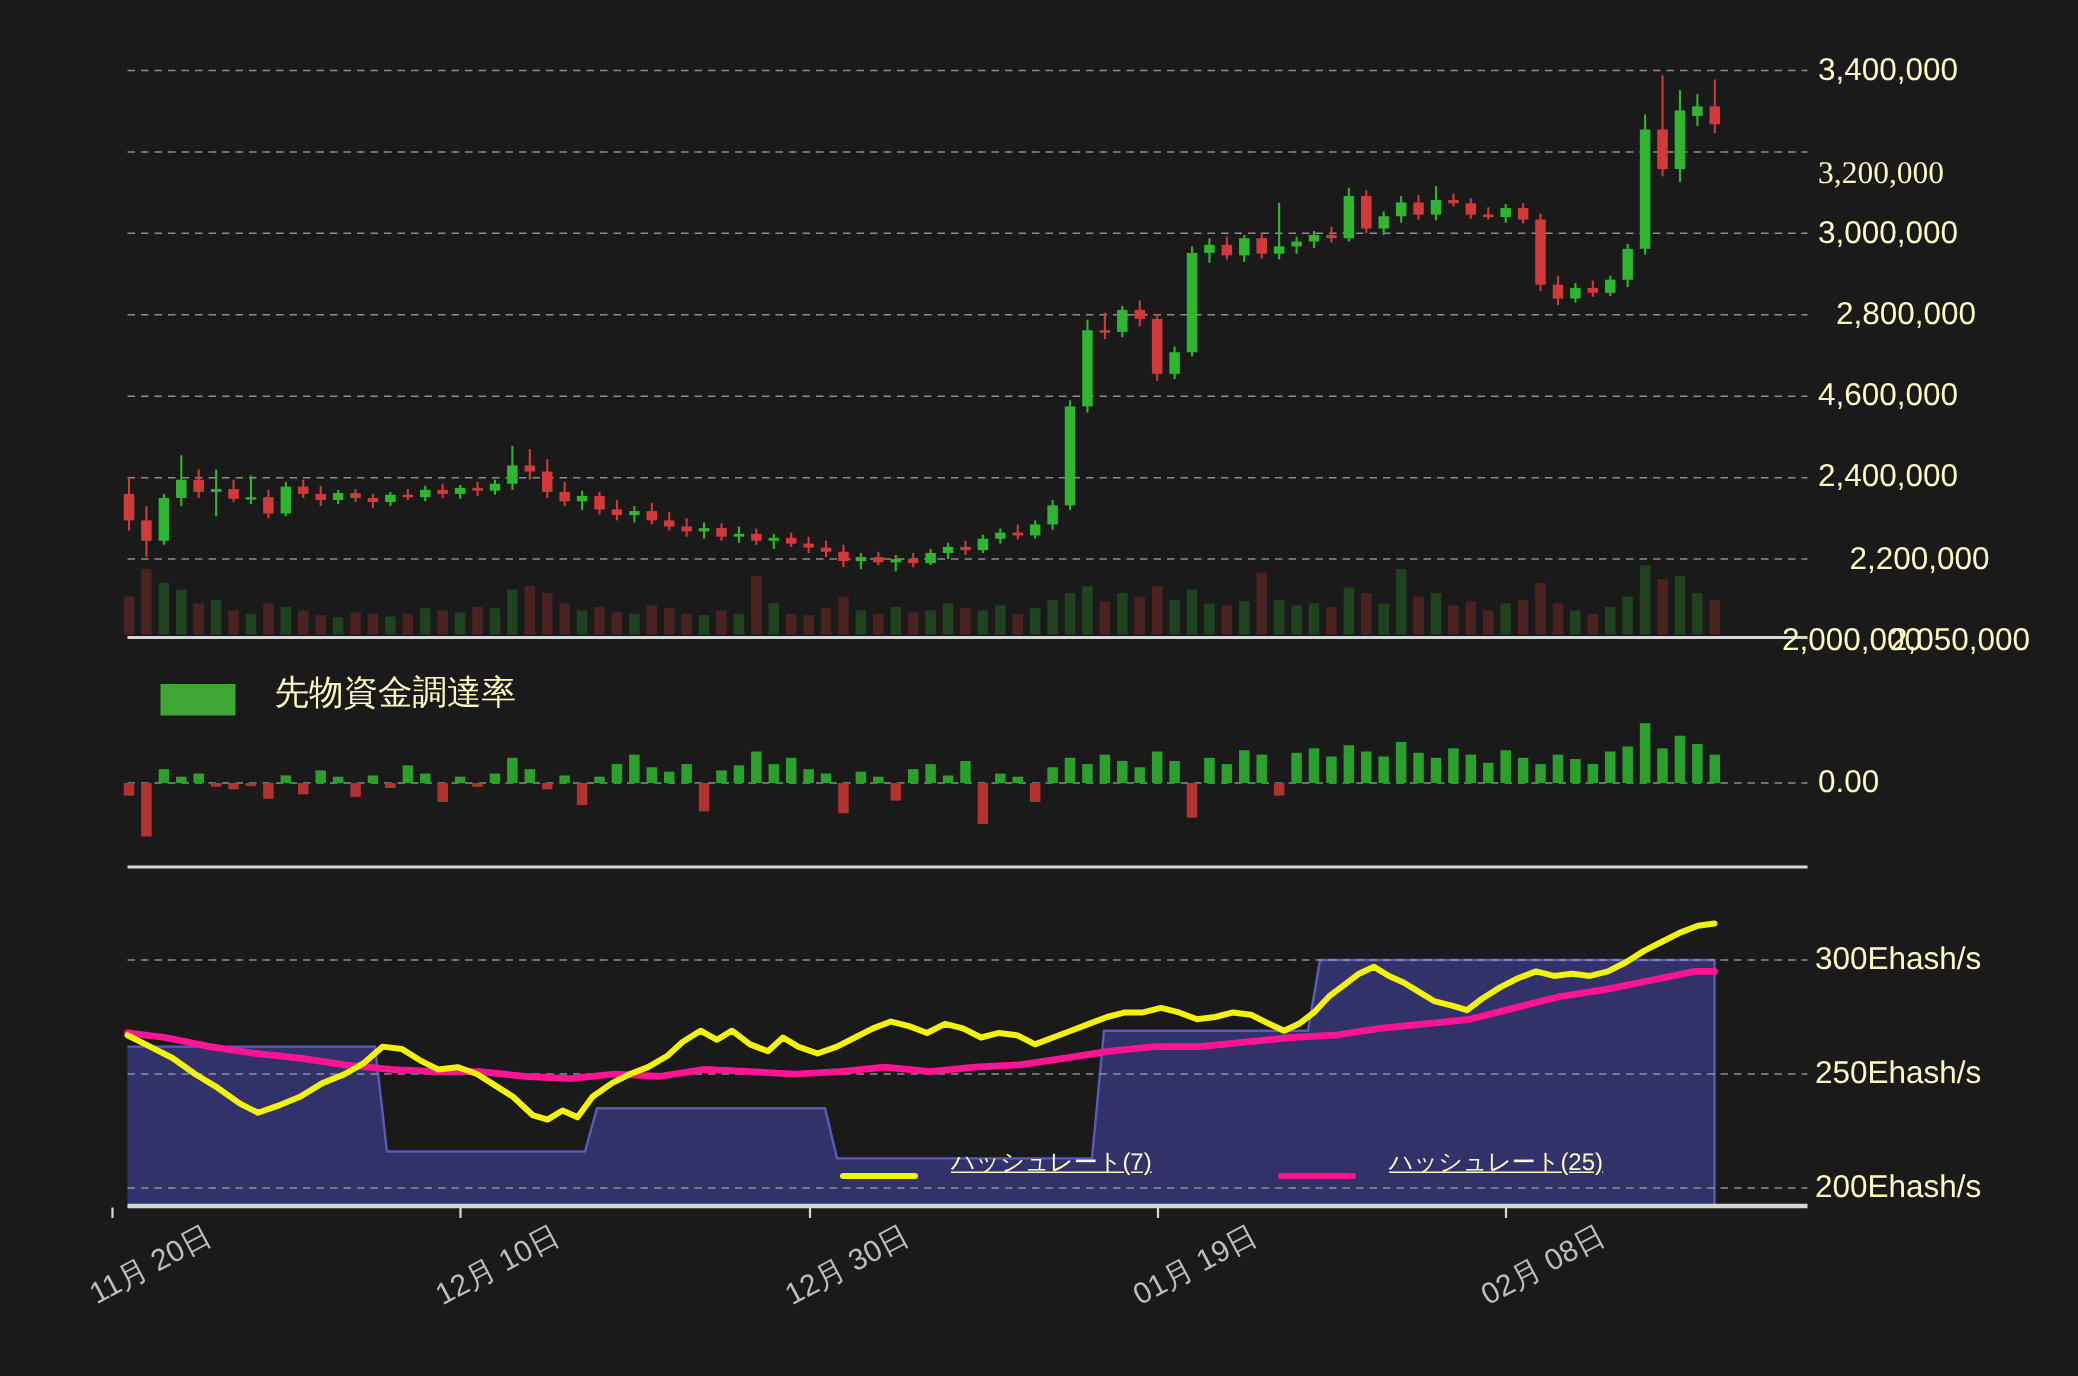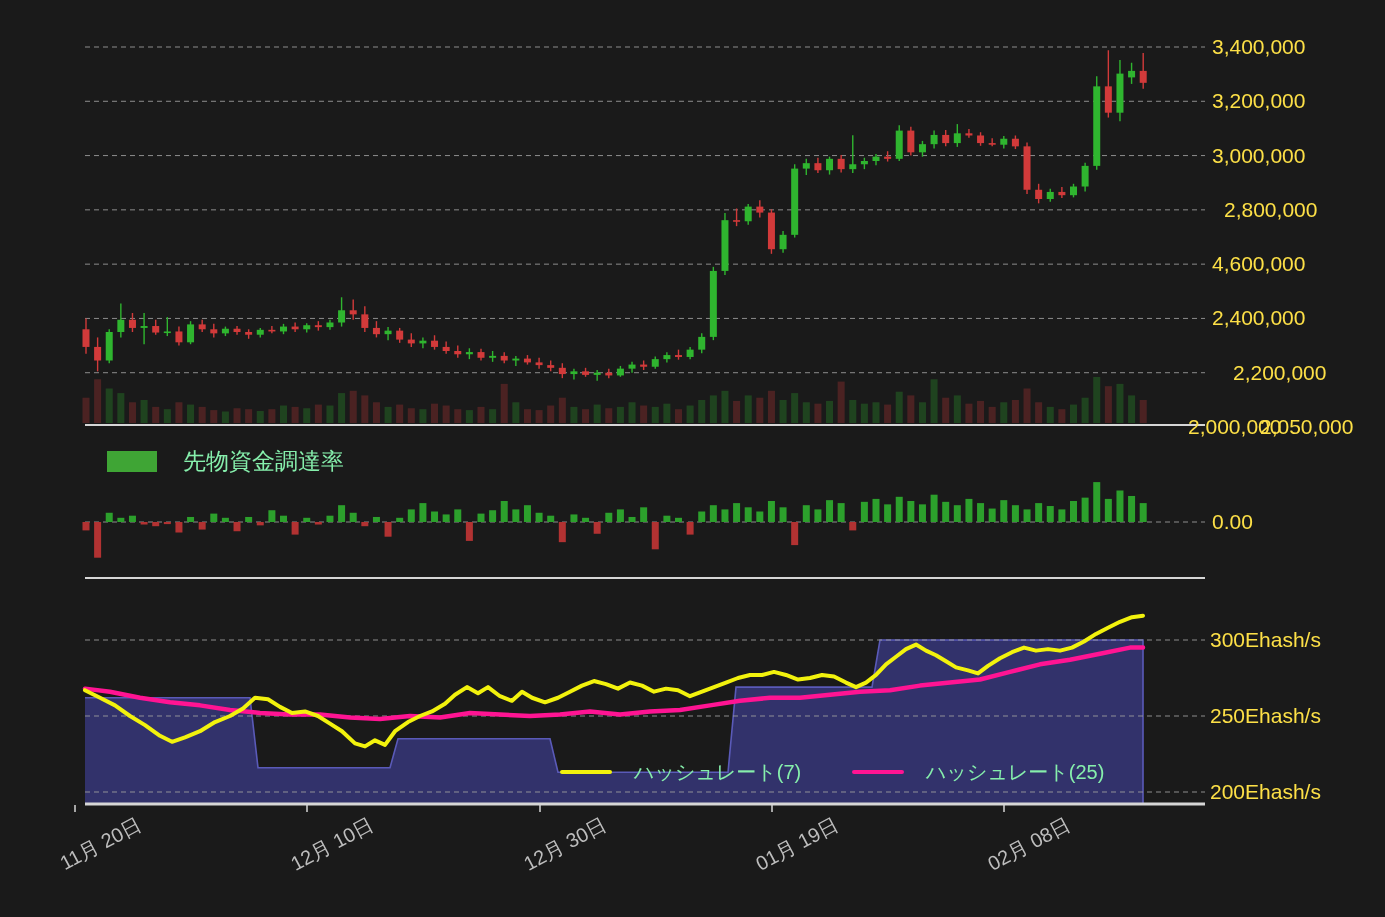--- a/index.html
+++ b/index.html
@@ -1,28 +1,28 @@
 <!DOCTYPE html>
 <html><head>
 <meta charset="utf-8">
 <style>
   html,body{margin:0;padding:0;background:#1a1a1a;}
   #chart-root{
     position:relative;width:1385px;height:917px;background:#1a1a1a;overflow:hidden;
     font-family:"Liberation Sans","DejaVu Sans",sans-serif;
   }
   #chart-svg{position:absolute;left:0;top:0;}
-  .axis-label{position:absolute;color:#fde047;font-size:21px;line-height:1;white-space:nowrap;}
+  .axis-label{position:absolute;color:#fef9c3;font-size:21px;line-height:1;white-space:nowrap;}
   .x-label{
     position:absolute;width:130px;text-align:right;font-size:20px;color:#bdbdbd;
     transform:rotate(-28deg);transform-origin:100% 0;white-space:nowrap;line-height:1;
   }
-  .legend-row{position:absolute;display:flex;align-items:center;color:#86efac;white-space:nowrap;}
+  .legend-row{position:absolute;display:flex;align-items:flex-end;color:#fef9c3;white-space:nowrap;}
   .legend-row .lbl{font-size:23px;}
-  .legend-row .lbl-sm{font-size:20px;}
+  .legend-row .lbl-sm{font-size:16px;text-decoration:underline;}
   .swatch-rect{width:50px;height:21px;margin-right:26px;}
   .swatch-line{width:50px;height:3px;margin-right:26px;}
   .swatch-thickline{width:52px;height:4px;margin-right:22px;border-radius:2px;}
 </style>
 </head>
 <body>
 
 <div id="chart-root">
   <svg id="chart-svg" width="1385" height="917">
       <line x1="85" y1="47" x2="1205" y2="47" stroke="#a0a0a0" stroke-width="1" stroke-dasharray="5 4" opacity="0.85"></line>
@@ -427,21 +427,21 @@
   <div class="legend-row" style="left:560px;top:758px;height:28px;">
     <div class="swatch-thickline" style="background: rgb(242, 242, 13);"></div>
     <div class="lbl-sm">ハッシュレート(7)</div>
   </div>
 
   <div class="legend-row" style="left:852px;top:758px;height:28px;">
     <div class="swatch-thickline" style="background: rgb(255, 20, 147);"></div>
     <div class="lbl-sm">ハッシュレート(25)</div>
   </div>
 <div class="axis-label" style="left: 1212px; top: 36px;">3,400,000</div>
-    <div class="axis-label" style="left: 1212px; top: 90px;">3,200,000</div>
+    <div class="axis-label" style="left: 1212px; top: 105px; font-family: Liberation Serif, serif;">3,200,000</div>
     <div class="axis-label" style="left: 1212px; top: 144.571px;">3,000,000</div>
     <div class="axis-label" style="left: 1212px; top: 198.857px; margin-left: 12px;">2,800,000</div>
     <div class="axis-label" style="left: 1212px; top: 253.143px;">4,600,000</div>
     <div class="axis-label" style="left: 1212px; top: 307.429px;">2,400,000</div>
     <div class="axis-label" style="left: 1212px; top: 361.714px; margin-left: 21px;">2,200,000</div>
     <div class="axis-label" style="left: 1172px; top: 416px; margin-left: 16px;">2,000,000</div>
     <div class="axis-label" style="left: 1212px; top: 416px; margin-left: 48px;">2,050,000</div>
     <div class="axis-label" style="left: 1212px; top: 511px;">0.00</div>
     <div class="axis-label" style="left: 1210px; top: 629px;">300Ehash/s</div>
     <div class="axis-label" style="left: 1210px; top: 705px;">250Ehash/s</div>

